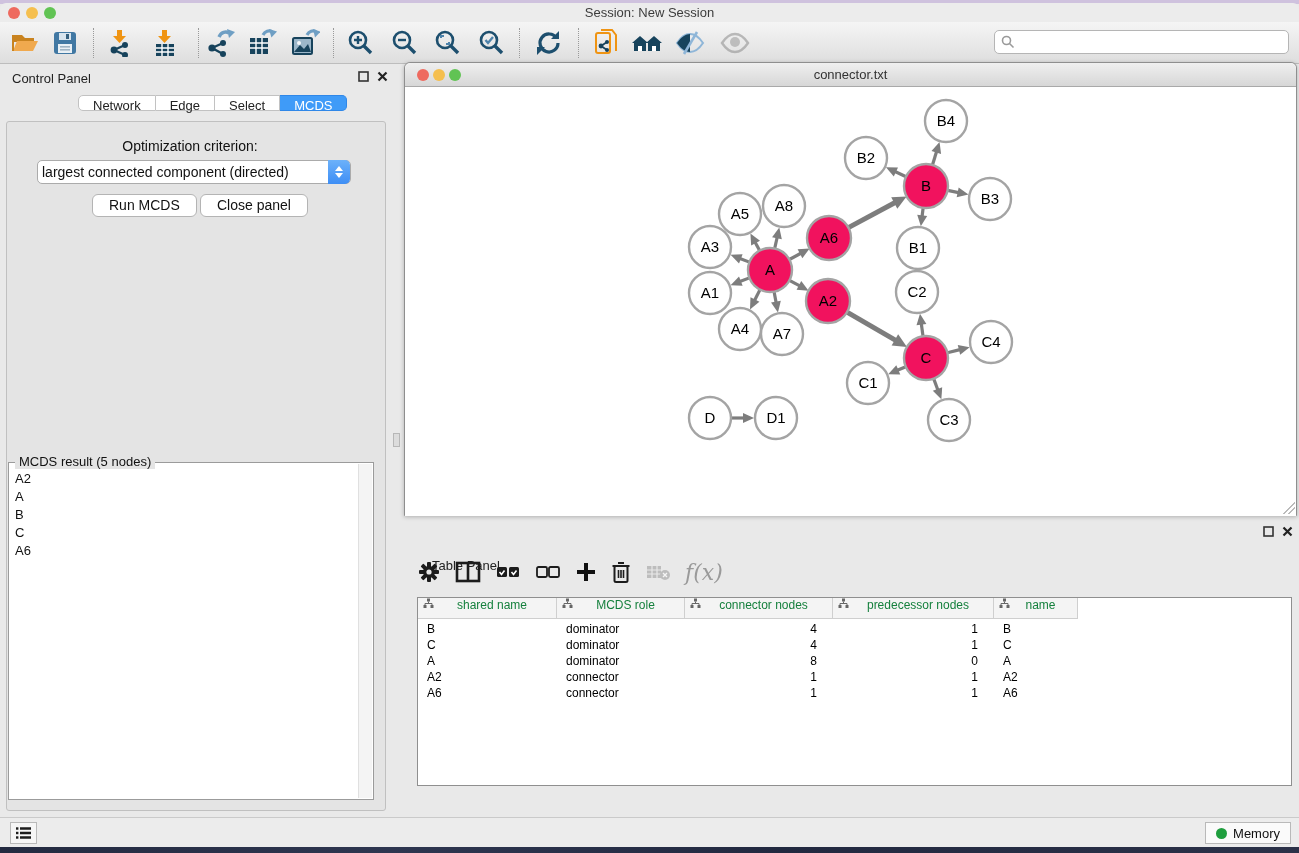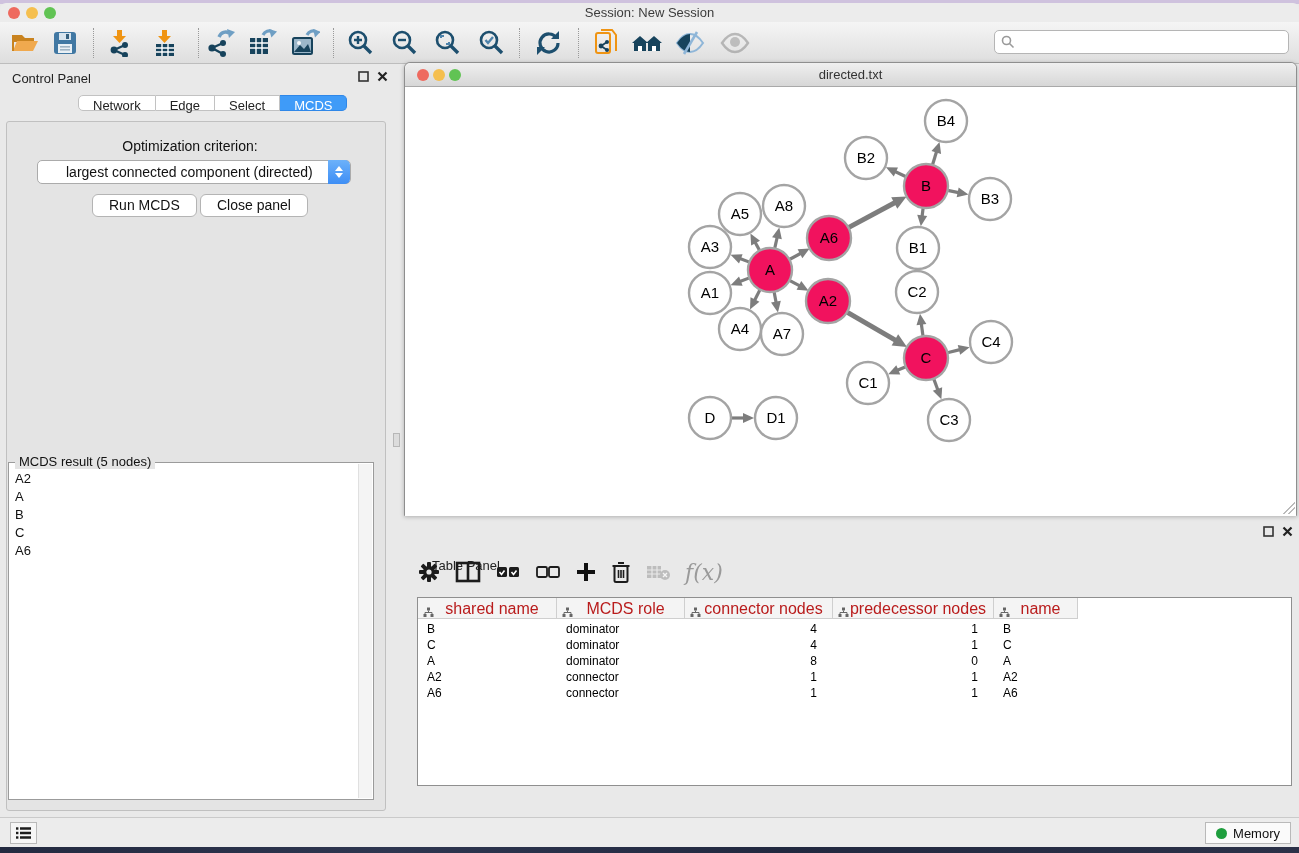--- a/index.html
+++ b/index.html
@@ -24,21 +24,21 @@
   #cp-header { position:absolute; left:0; top:0; width:392px; height:26px; }
   #cp-title { position:absolute; left:12px; top:7px; font-size:13px; color:#222; }
   .panel-btns { position:absolute; top:7px; display:flex; gap:8px; align-items:center; }
   #cp-tabs { position:absolute; left:78px; top:31px; display:flex; height:16px; }
   .seg-tab { font-size:13px; line-height:20px; padding:0 14px; background:#fff; border:1px solid #c2c2c2; border-left:none; color:#222; cursor:default; }
   .seg-tab:first-child { border-left:1px solid #c2c2c2; border-radius:5px 0 0 5px; }
   .seg-tab:last-child { border-radius:0 5px 5px 0; }
   .seg-tab.sel { background:#3f9bf8; border-color:#2f87e8; color:#fff; }
   #cp-body { position:absolute; left:6px; top:57px; width:380px; height:690px; background:#e4e4e4; border:1px solid #c0c0c0; border-radius:3px; }
   #opt-label { position:absolute; left:0; top:74px; width:380px; text-align:center; font-size:14px; color:#111; }
-  #criterion-select { position:absolute; left:37px; top:96px; width:314px; height:24px; background:#fff; border:1px solid #ababab; border-radius:5px; font-size:14px; color:#111; line-height:22px; padding-left:28px; cursor:default; }
+  #criterion-select { position:absolute; left:37px; top:96px; width:314px; height:24px; background:#fff; border:1px solid #ababab; border-radius:5px; font-size:14px; color:#111; line-height:22px; padding-left:4px; cursor:default; }
   #criterion-stepper { position:absolute; right:0; top:-1px; width:22px; height:24px; background:linear-gradient(#6cb1fa,#3e8ef5); border-radius:0 5px 5px 0; display:flex; flex-direction:column; align-items:center; justify-content:center; gap:2px; }
   #criterion-stepper i { width:0; height:0; border-left:4px solid transparent; border-right:4px solid transparent; }
   #criterion-stepper .up { border-bottom:5px solid #fff; }
   #criterion-stepper .down { border-top:5px solid #fff; }
   .cp-btn { position:absolute; top:130px; height:23px; background:#fff; border:1px solid #b4b4b4; border-radius:6px; font-size:14px; color:#111; padding:0 16px; line-height:21px; cursor:default; }
   #mcds-resultbox { position:absolute; left:8px; top:398px; width:366px; height:338px; border:1px solid #9b9b9b; background:#fff; }
   #mcds-result-title { position:absolute; left:6px; top:-9px; background:#e4e4e4; padding:0 4px; font-size:13px; color:#111; }
   #mcds-list { position:absolute; left:0; top:6px; width:348px; font-size:13px; color:#111; }
   #mcds-list div { padding:1.5px 0 1.5px 6px; }
   #mcds-scroll { position:absolute; right:1px; top:1px; bottom:1px; width:14px; background:#f4f4f4; border-left:1px solid #e0e0e0; }
@@ -51,21 +51,21 @@
   #net-grip { position:absolute; left:-12px; top:370px; width:7px; height:14px; background:#dcdcdc; border:1px solid #b7b7b7; }
   #net-resize { position:absolute; right:1px; bottom:1px; width:12px; height:12px; background:
       linear-gradient(135deg, transparent 50%, #bbb 50%, #bbb 56%, transparent 56%, transparent 70%, #bbb 70%, #bbb 76%, transparent 76%); }
 
   
   #table-panel { left:405px; top:520px; width:894px; height:297px; }
   #tp-title { position:absolute; left:27px; top:6px; font-size:13px; color:#222;margin-top:32px; }
   #tp-toolbar { position:absolute; left:12px; top:32px; height:40px; display:flex; align-items:center; gap:14px; }
   #tp-table { position:absolute; left:12px; top:77px; width:875px; height:189px; background:#fff; border:1px solid #8f8f8f; overflow:hidden; }
   #tp-header { position:absolute; left:0; top:0; height:21px; display:flex; background:#f4f4f4; border-bottom:1px solid #cfcfcf; }
-  .th { display:flex; align-items:flex-end; border-right:1px solid #cfcfcf; font-size:16px; color:#b91c1c; position:relative; }
+  .th { display:flex; align-items:flex-start; border-right:1px solid #cfcfcf; font-size:12px; color:#15803d; position:relative; }
   .th .th-label { flex:1; text-align:center; padding-right:6px; }
   .th svg { margin-left:5px; flex:none; }
   #tp-rows { position:absolute; left:0; top:23px; width:875px; }
   .tr { display:flex; height:16px; font-size:12px; color:#000; }
   .td { overflow:hidden; white-space:nowrap; }
   #tp-tabs { position:absolute; left:0; top:270px; width:894px; display:flex; justify-content:center; }
   #tp-tabs .seg-tab { font-size:13px; line-height:20px; }
 
   
   #status-bar { left:0; top:817px; width:1299px; height:30px; background:#ececec; border-top:1px solid #cacaca; }
@@ -289,21 +289,21 @@
       </div>
     <div id="mcds-scroll"></div>
   </div>
 </div>
 
 <div class="abs" id="net-window">
   <div id="net-titlebar">
     <span class="traffic" style="left:12px;top:6px;background:#ee6a5f;"></span>
     <span class="traffic" style="left:28px;top:6px;background:#f5bf4f;"></span>
     <span class="traffic" style="left:44px;top:6px;background:#61c354;"></span>
-    <div id="net-title">directed.txt</div>
+    <div id="net-title">connector.txt</div>
   </div>
   <div id="net-canvas">
     <svg id="graph-svg" width="891" height="428" viewBox="0 0 891 428">
         <line x1="344.4575854193549" y1="189.87459225591394" x2="334.87987575366554" y2="193.54604762776154" stroke="#7d7d7d" stroke-width="3.2"></line>
         <polygon points="325.5424145806451,197.12540774408606 334.02394181280533,188.51938102961884 337.6033019291299,197.8568422026393" fill="#7d7d7d"></polygon>
         <line x1="344.4575854193549" y1="174.12540774408606" x2="334.87987575366554" y2="170.45395237223846" stroke="#7d7d7d" stroke-width="3.2"></line>
         <polygon points="325.5424145806451,166.87459225591394 337.6033019291299,166.1431577973607 334.02394181280533,175.48061897038116" fill="#7d7d7d"></polygon>
         <line x1="354.61112892466076" y1="162.6074406593668" x2="350.11108520049345" y2="154.20735904092103" stroke="#7d7d7d" stroke-width="3.2"></line>
         <polygon points="345.38887107533924,145.3925593406332 354.9907064631528,152.7277319483727 346.17590676286494,157.44994607352692" fill="#7d7d7d"></polygon>
         <line x1="369.7013313337195" y1="160.50819961728223" x2="372.16169987822616" y2="149.26080055668038" stroke="#7d7d7d" stroke-width="3.2"></line>

